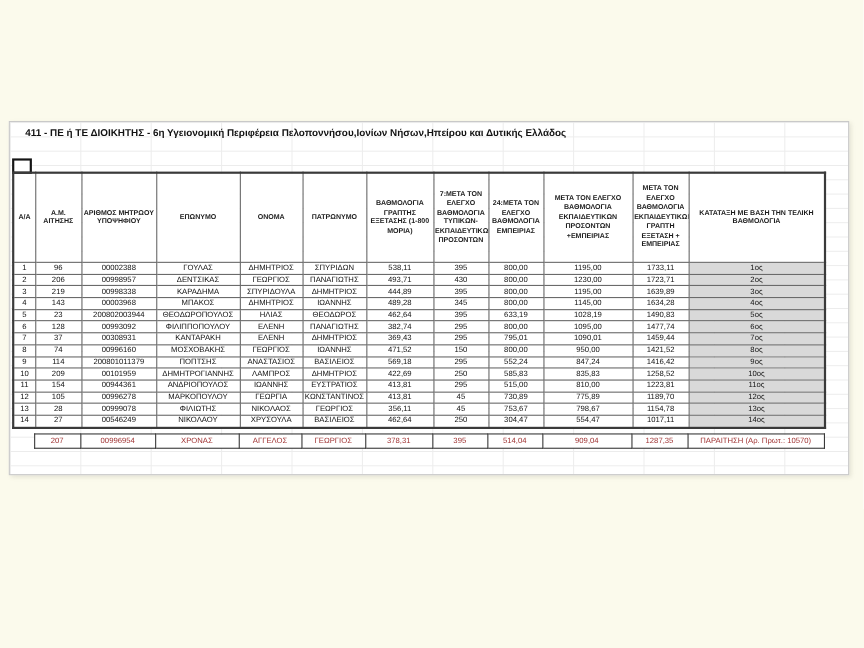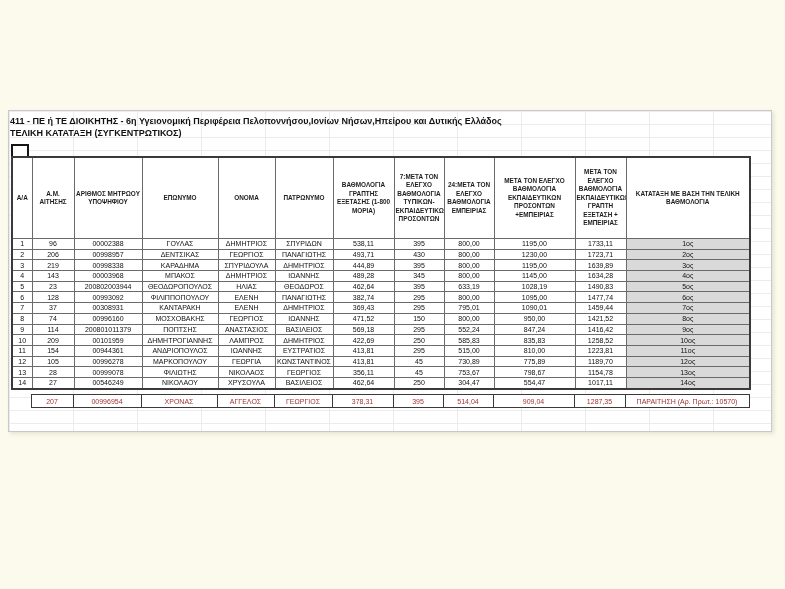--- a/index.html
+++ b/index.html
@@ -12,21 +12,21 @@
   .sheet{
     position:absolute;left:8px;top:110px;width:762px;height:320px;
     background-color:#ffffff;
     background-image:
       linear-gradient(#ececec 1px, transparent 1px),
       linear-gradient(90deg,#ececec 1px, transparent 1px);
     background-size:64px 13px;
     border:1px solid #c9c9c9;
     box-shadow:2px 2px 4px rgba(120,120,100,0.18);
   }
-  .title-block{position:absolute;left:1px;top:4px;line-height:12px;}
+  .title-block{position:absolute;left:14px;top:4px;line-height:12px;}
   .title-line{font-size:9px;font-weight:bold;color:#111;white-space:nowrap;}
   .active-cell{
     position:absolute;left:2px;top:33px;width:14px;height:10px;
     border:2px solid #151515;background:#fff;
   }
   .tbl-wrap{position:absolute;left:2px;top:45px;}
   table{border-collapse:collapse;table-layout:fixed;width:738px;}
   table.main{border:2px solid #3a3a3a;}
   th,td{border:1px solid #6a6a6a;overflow:hidden;}
   th{
@@ -45,21 +45,20 @@
   }
   table.wd td.ghost{border:none;background:transparent;}
 </style>
 </head>
 <body>
 
 <div class="sheet">
 
   <div class="title-block">
     <div class="title-line">411 - ΠΕ ή ΤΕ ΔΙΟΙΚΗΤΗΣ - 6η Υγειονομική Περιφέρεια Πελοποννήσου,Ιονίων Νήσων,Ηπείρου και Δυτικής Ελλάδος</div>
-    <div class="title-line">ΤΕΛΙΚΗ ΚΑΤΑΤΑΞΗ (ΣΥΓΚΕΝΤΡΩΤΙΚΟΣ)</div>
   </div>
 
   <div class="active-cell"></div>
 
   <div class="tbl-wrap">
     <table class="main">
       <colgroup>
         <col style="width:20px">
           <col style="width:42px">
           <col style="width:68px">

